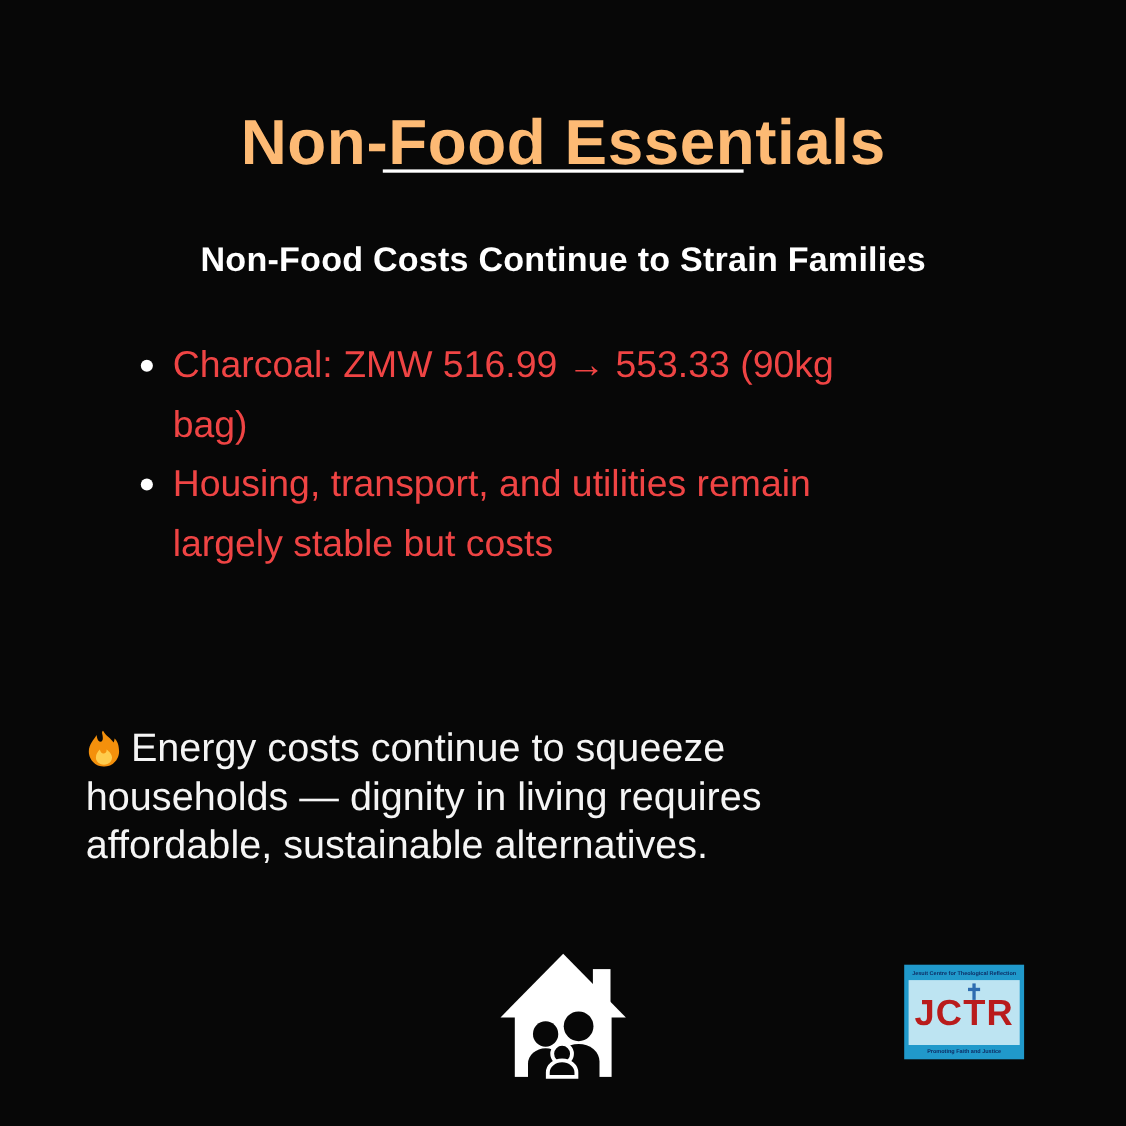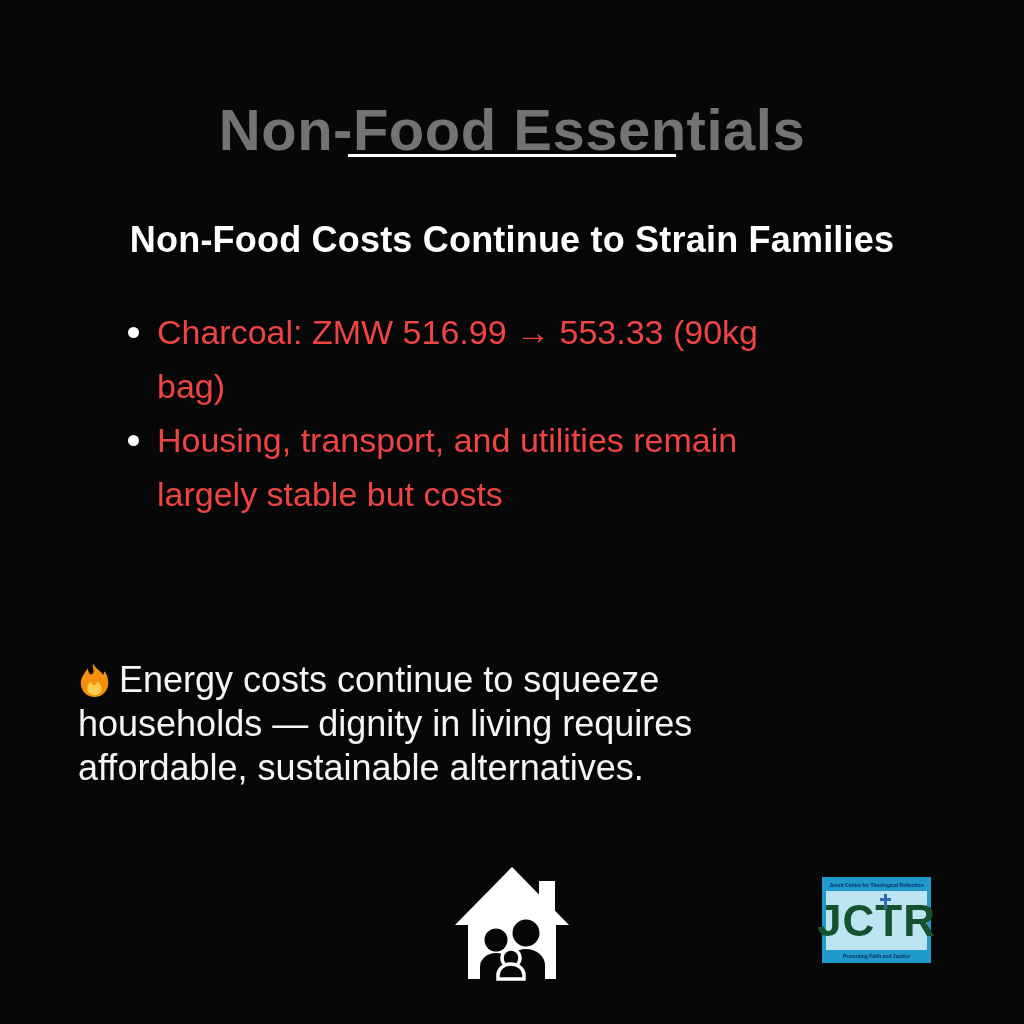--- a/index.html
+++ b/index.html
@@ -12,31 +12,31 @@
   .card {
     position: relative;
     width: 1024px; height: 1024px;
     background: #070707;
     color: #ffffff;
   }
   .title {
     position: absolute; top: 58px; left: 0; width: 100%;
     text-align: center;
     font-size: 58px; line-height: 66px; font-weight: 800;
-    color: #737373; letter-spacing: 0.5px;
+    color: #fdba74; letter-spacing: 0.5px;
   }
   .divider {
     position: absolute; top: 154px; left: 50%;
     transform: translateX(-50%);
     width: 328px; height: 3px; background: #ffffff;
   }
   .subtitle {
     position: absolute; top: 190px; left: 0; width: 100%;
     text-align: center;
-    font-size: 36px; line-height: 40px; font-weight: 700;
+    font-size: 31px; line-height: 40px; font-weight: 700;
     color: #ffffff; letter-spacing: 0.2px;
   }
   .bullets {
     position: absolute; top: 305px; left: 126px;
     width: 700px; margin: 0; padding: 0; list-style: none;
   }
   .bullets li {
     position: relative;
     padding-left: 31px;
     width: 660px;
@@ -73,22 +73,22 @@
     color: #0d2f66; font-size: 5px; font-weight: 700;
     text-align: center; white-space: nowrap; overflow: hidden;
     padding: 2px 0 3px;
   }
   .logo-panel {
     position: relative; flex: 1;
     background: #bde4f2;
     display: flex; align-items: center; justify-content: center;
   }
   .logo-acronym {
-    font-size: 44px; line-height: 1; font-weight: 600;
-    color: #14532d; letter-spacing: 1px;
+    font-size: 33px; line-height: 1; font-weight: 600;
+    color: #b91c1c; letter-spacing: 1px;
   }
   .logo-cross {
     position: absolute; top: 3px; left: 58px;
     width: 3px; height: 15px; background: #2d6cb0;
   }
   .logo-cross::after {
     content: "";
     position: absolute; top: 4px; left: -4px;
     width: 11px; height: 3px; background: #2d6cb0;
   }

